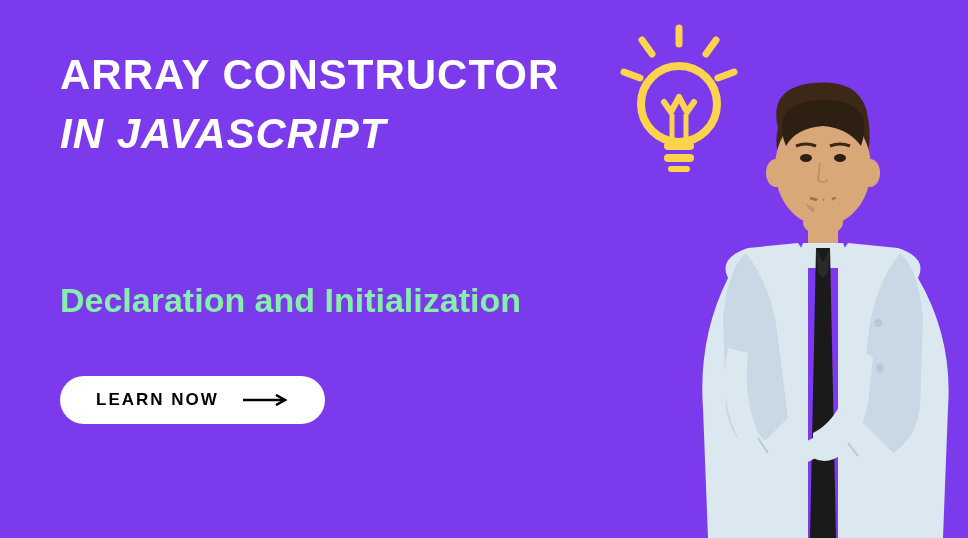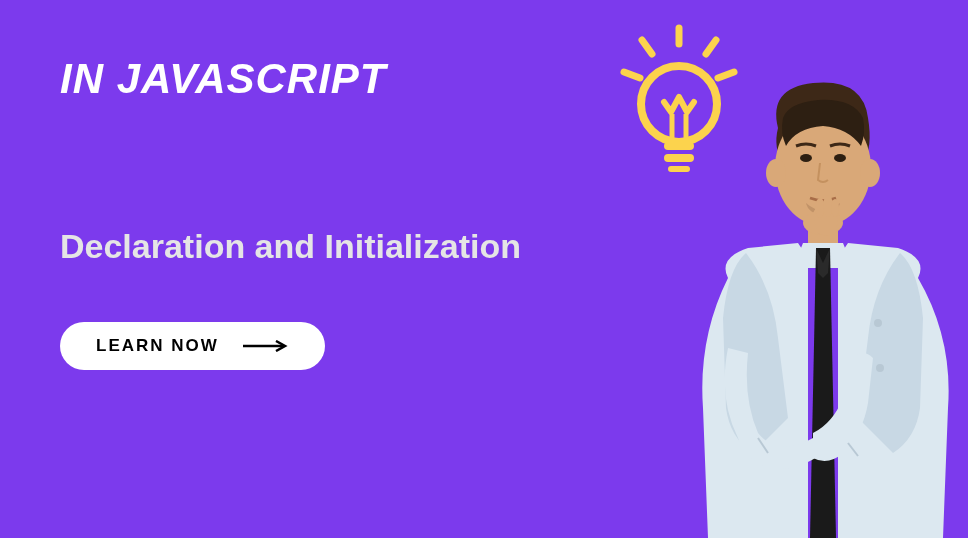--- a/index.html
+++ b/index.html
@@ -26,21 +26,21 @@
       font-weight: 900;
       letter-spacing: 1px;
       line-height: 1.3;
       text-transform: uppercase;
     }
     .title-line2 {
       margin-top: 4px;
       font-style: italic;
     }
     .subtitle {
-      color: #e5e5e5;
+      color: #86efac;
       font-size: 34px;
       font-weight: 700;
       margin-top: 120px;
     }
     .cta-button {
       display: inline-flex;
       align-items: center;
       gap: 24px;
       background: #ffffff;
       color: #000000;
@@ -93,20 +93,21 @@
     <path d="M 50 78 L 57 88 L 65 73 L 73 88 L 80 78" stroke="#fcd34d" stroke-width="6" fill="none" stroke-linecap="round" stroke-linejoin="round"></path>
     <line x1="58" y1="90" x2="58" y2="115" stroke="#fcd34d" stroke-width="5"></line>
     <line x1="72" y1="90" x2="72" y2="115" stroke="#fcd34d" stroke-width="5"></line>
     <rect x="50" y="118" width="30" height="8" rx="4" fill="#fcd34d"></rect>
     <rect x="50" y="130" width="30" height="8" rx="4" fill="#fcd34d"></rect>
     <rect x="54" y="142" width="22" height="6" rx="3" fill="#fcd34d"></rect>
   </svg>
 </div>
 
 <div class="content">
+  <h1 class="title">ARRAY CONSTRUCTOR</h1>
   <h1 class="title title-line2">IN JAVASCRIPT</h1>
 
   <p class="subtitle">Declaration and Initialization</p>
 
   <button class="cta-button">
     <span>LEARN NOW</span>
     <span class="arrow-icon">
       <svg width="46" height="12" viewBox="0 0 46 12">
         <line x1="0" y1="6" x2="40" y2="6" stroke="#000" stroke-width="2.5"></line>
         <polyline points="33,1 42,6 33,11" stroke="#000" stroke-width="2.5" fill="none"></polyline>

